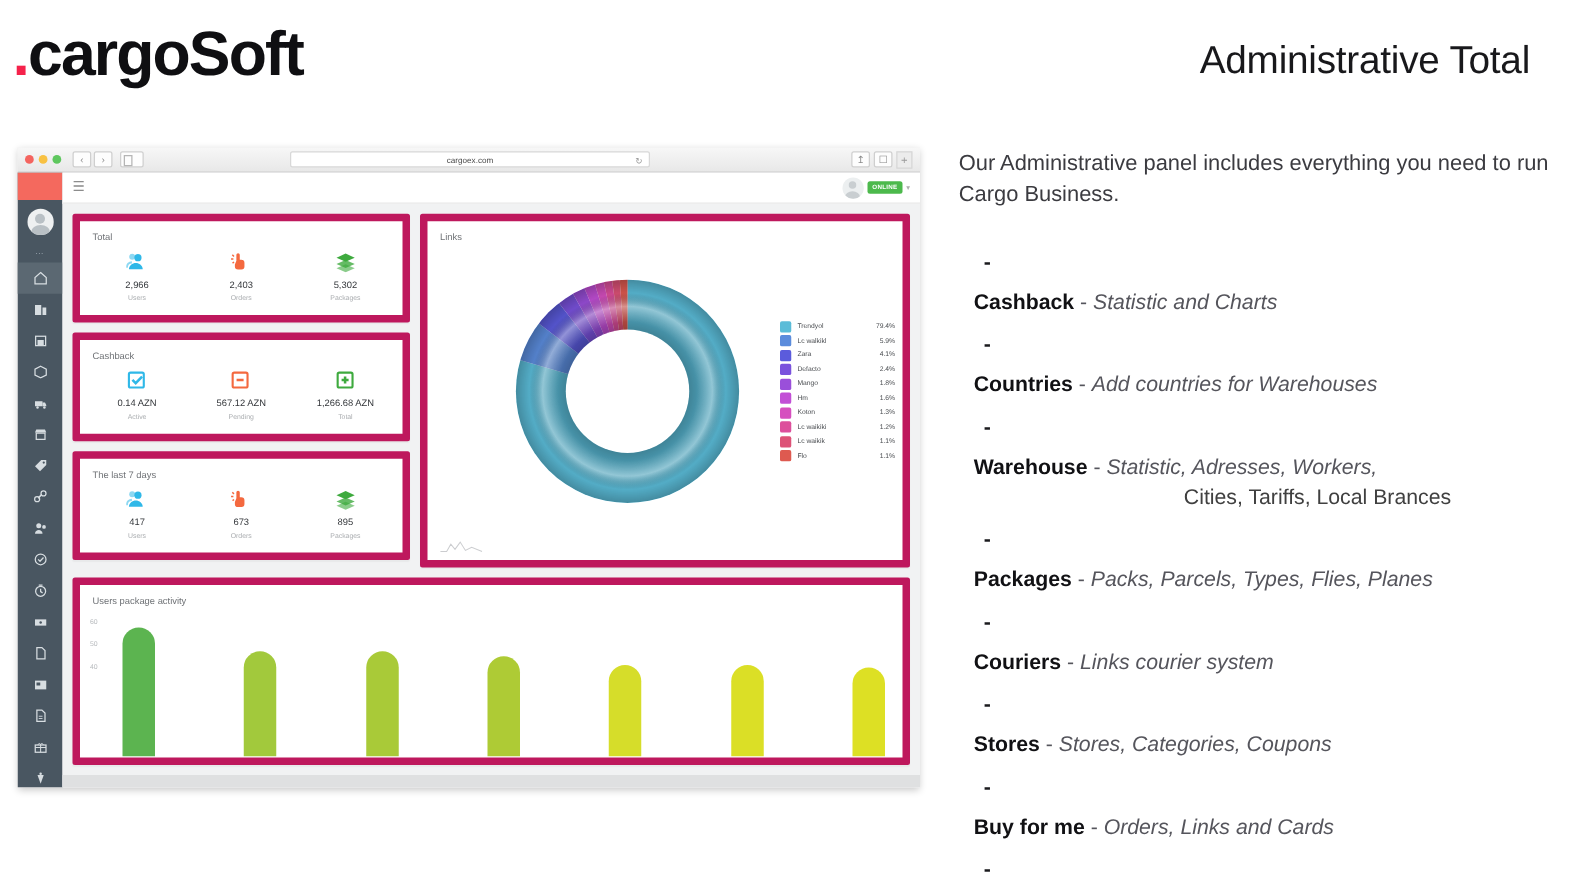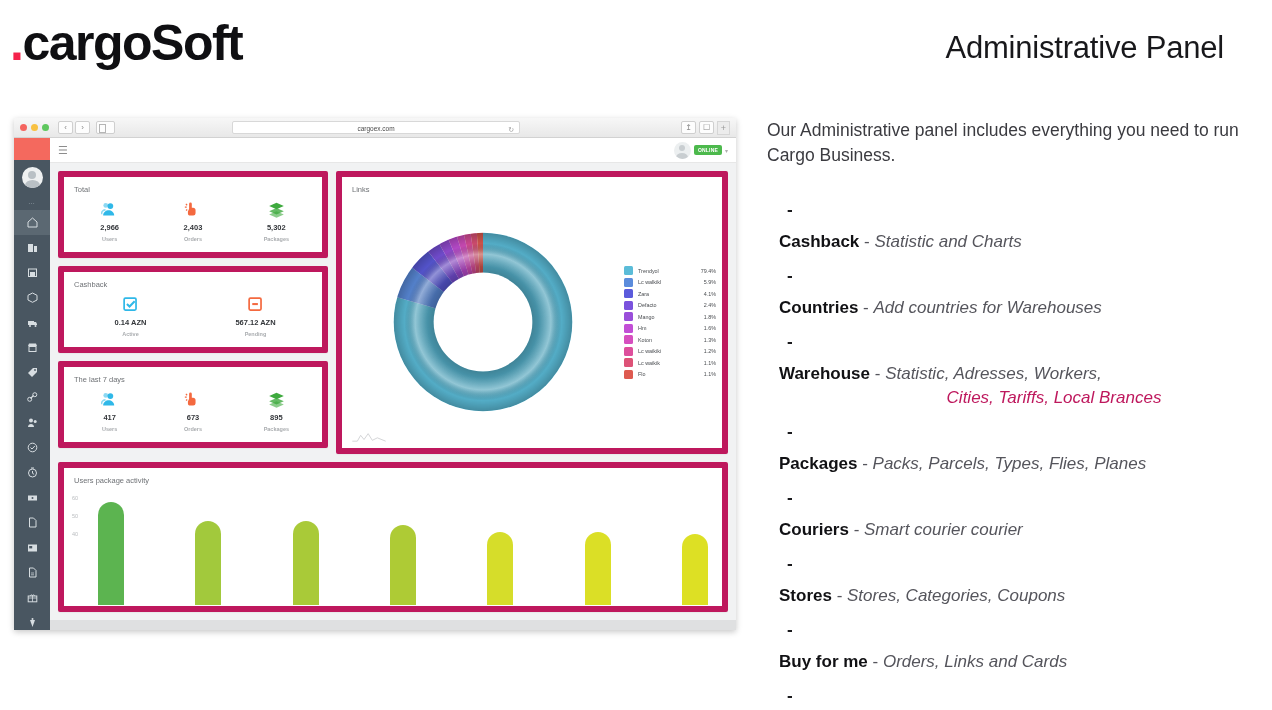--- a/index.html
+++ b/index.html
@@ -34,21 +34,21 @@
   .feature-list {
     position: absolute; left: 767px; top: 190px; width: 502px;
     font-size: 17px; line-height: 1.4;
   }
   .feature-row { display: block; margin-bottom: 2.5px; padding-left: 12px; text-indent: 0; }
   .feature-row .dash { color: #1a1a1d; font-weight: bold; }
   .feature-row .term { color: #111114; font-weight: bold; }
   .feature-row .sep  { color: #55555c; }
   .feature-row .desc { color: #55555c; font-style: italic; }
   .feature-row .desc2 {
-    color: #be185d; font-style: italic; display: block;
+    color: #404040; display: block;
     text-align: center; padding-left: 60px;
   }
 
   
   .browser {
     position: absolute; left: 14px; top: 118px;
     width: 722px; height: 512px;
     background: #f4f4f4;
     box-shadow: 0 2px 6px rgba(0,0,0,.22);
     overflow: hidden;
@@ -140,29 +140,29 @@
   .dash-row { display:flex; gap:8px; }
   .col-left { width: 270px; display:flex; flex-direction:column; gap:8px; }
   .col-right { flex:1; }
 
   .card {
     background:#fff; border:6px solid #be185d; border-radius:2px;
     box-shadow: 0 1px 1px rgba(0,0,0,.04);
   }
   .card-title { font-size: 7.5px; color:#6f7276; padding: 8px 10px 2px; }
 
-  .stat-row { display:flex; padding: 2px 4px 10px; font-weight: bold; }
+  .stat-row { display:flex; padding: 2px 4px 10px; }
   .stat { flex:1; text-align:center; }
   .stat .ico { height: 22px; display:flex; align-items:center; justify-content:center; }
   .stat .ico svg { width: 17px; height: 17px; }
   .stat .val { font-size: 7.5px; color:#33363a; margin-top: 3px; }
   .stat .lab { font-size: 5.5px; color:#a9acaf; margin-top: 4px; }
 
   
-  .links-card { height: 283px; display:flex; flex-direction:column; position:relative; }
+  .links-card { height: 283px; display:flex; flex-direction:row; position:relative; }
   .donut-area { flex:1; display:flex; align-items:center; }
   .donut-wrap { flex:1; display:flex; align-items:center; justify-content:center; }
   .legend { width: 98px; padding-right: 6px; display:flex; flex-direction:column; gap:2.5px; }
   .leg-row { display:flex; align-items:center; font-size: 5.4px; color:#4a4d51; }
   .leg-sw { width: 9px; height: 9px; border-radius: 1.5px; flex-shrink:0; }
   .leg-name { flex:1; padding-left: 5px; white-space: nowrap; overflow:hidden; }
   .leg-pct { text-align:right; width: 22px; }
   .spark { position:absolute; left:10px; bottom:6px; width:34px; height:10px; opacity:.45; }
 
   
@@ -178,30 +178,30 @@
 
   .footer-strip { height: 10px; background:#dfe0e1; }
 </style>
 </head>
 <body>
 
 <div class="page">
 
   <div class="logo"><span class="dot">.</span><span>cargoSoft</span></div>
 
-  <div class="panel-title">Administrative Panel</div>
+  <div class="panel-title">Administrative Total</div>
 
   <div class="intro">Our Administrative panel includes everything you need to run Cargo Business.</div>
 
   <div class="feature-list" id="feature-list">
       <div class="feature-row"><span class="dash">- </span><span class="term">Cashback</span><span class="sep"> - </span><span class="desc">Statistic and Charts</span></div>
       <div class="feature-row"><span class="dash">- </span><span class="term">Countries</span><span class="sep"> - </span><span class="desc">Add countries for Warehouses</span></div>
       <div class="feature-row"><span class="dash">- </span><span class="term">Warehouse</span><span class="sep"> - </span><span class="desc">Statistic, Adresses, Workers,</span><span class="desc2">Cities, Tariffs, Local Brances</span></div>
       <div class="feature-row"><span class="dash">- </span><span class="term">Packages</span><span class="sep"> - </span><span class="desc">Packs, Parcels, Types, Flies, Planes</span></div>
-      <div class="feature-row"><span class="dash">- </span><span class="term">Couriers</span><span class="sep"> - </span><span class="desc">Smart courier courier</span></div>
+      <div class="feature-row"><span class="dash">- </span><span class="term">Couriers</span><span class="sep"> - </span><span class="desc">Links courier system</span></div>
       <div class="feature-row"><span class="dash">- </span><span class="term">Stores</span><span class="sep"> - </span><span class="desc">Stores, Categories, Coupons</span></div>
       <div class="feature-row"><span class="dash">- </span><span class="term">Buy for me</span><span class="sep"> - </span><span class="desc">Orders, Links and Cards</span></div>
       <div class="feature-row">
         <span class="dash">- </span>
       </div>
     </div>
 
   <div class="browser">
 
     <div class="titlebar">
@@ -414,20 +414,30 @@
                     </div>
                     <div class="stat">
                       <div class="ico">
                         <svg viewBox="0 0 20 20">
                           <rect x="2.5" y="2.5" width="14" height="14" rx="1.5" fill="none" stroke="#f4693f" stroke-width="2"></rect>
                           <path d="M6.2 9.5h6.6" stroke="#f4693f" stroke-width="2.4"></path>
                         </svg>
                       </div>
                       <div class="val">567.12 AZN</div>
                       <div class="lab">Pending</div>
+                    </div>
+                    <div class="stat">
+                      <div class="ico">
+                        <svg viewBox="0 0 20 20">
+                          <rect x="2.5" y="2.5" width="14" height="14" rx="1.5" fill="none" stroke="#3eaa3e" stroke-width="2"></rect>
+                          <path d="M9.5 6.2v6.6M6.2 9.5h6.6" stroke="#3eaa3e" stroke-width="2.4"></path>
+                        </svg>
+                      </div>
+                      <div class="val">1,266.68 AZN</div>
+                      <div class="lab">Total</div>
                     </div>
                   </div>
               </div>
 
               <div class="card">
                 <div class="card-title">The last 7 days</div>
                 <div class="stat-row" id="stats-last7">
                     <div class="stat">
                       <div class="ico">
                         <svg viewBox="0 0 20 20">

